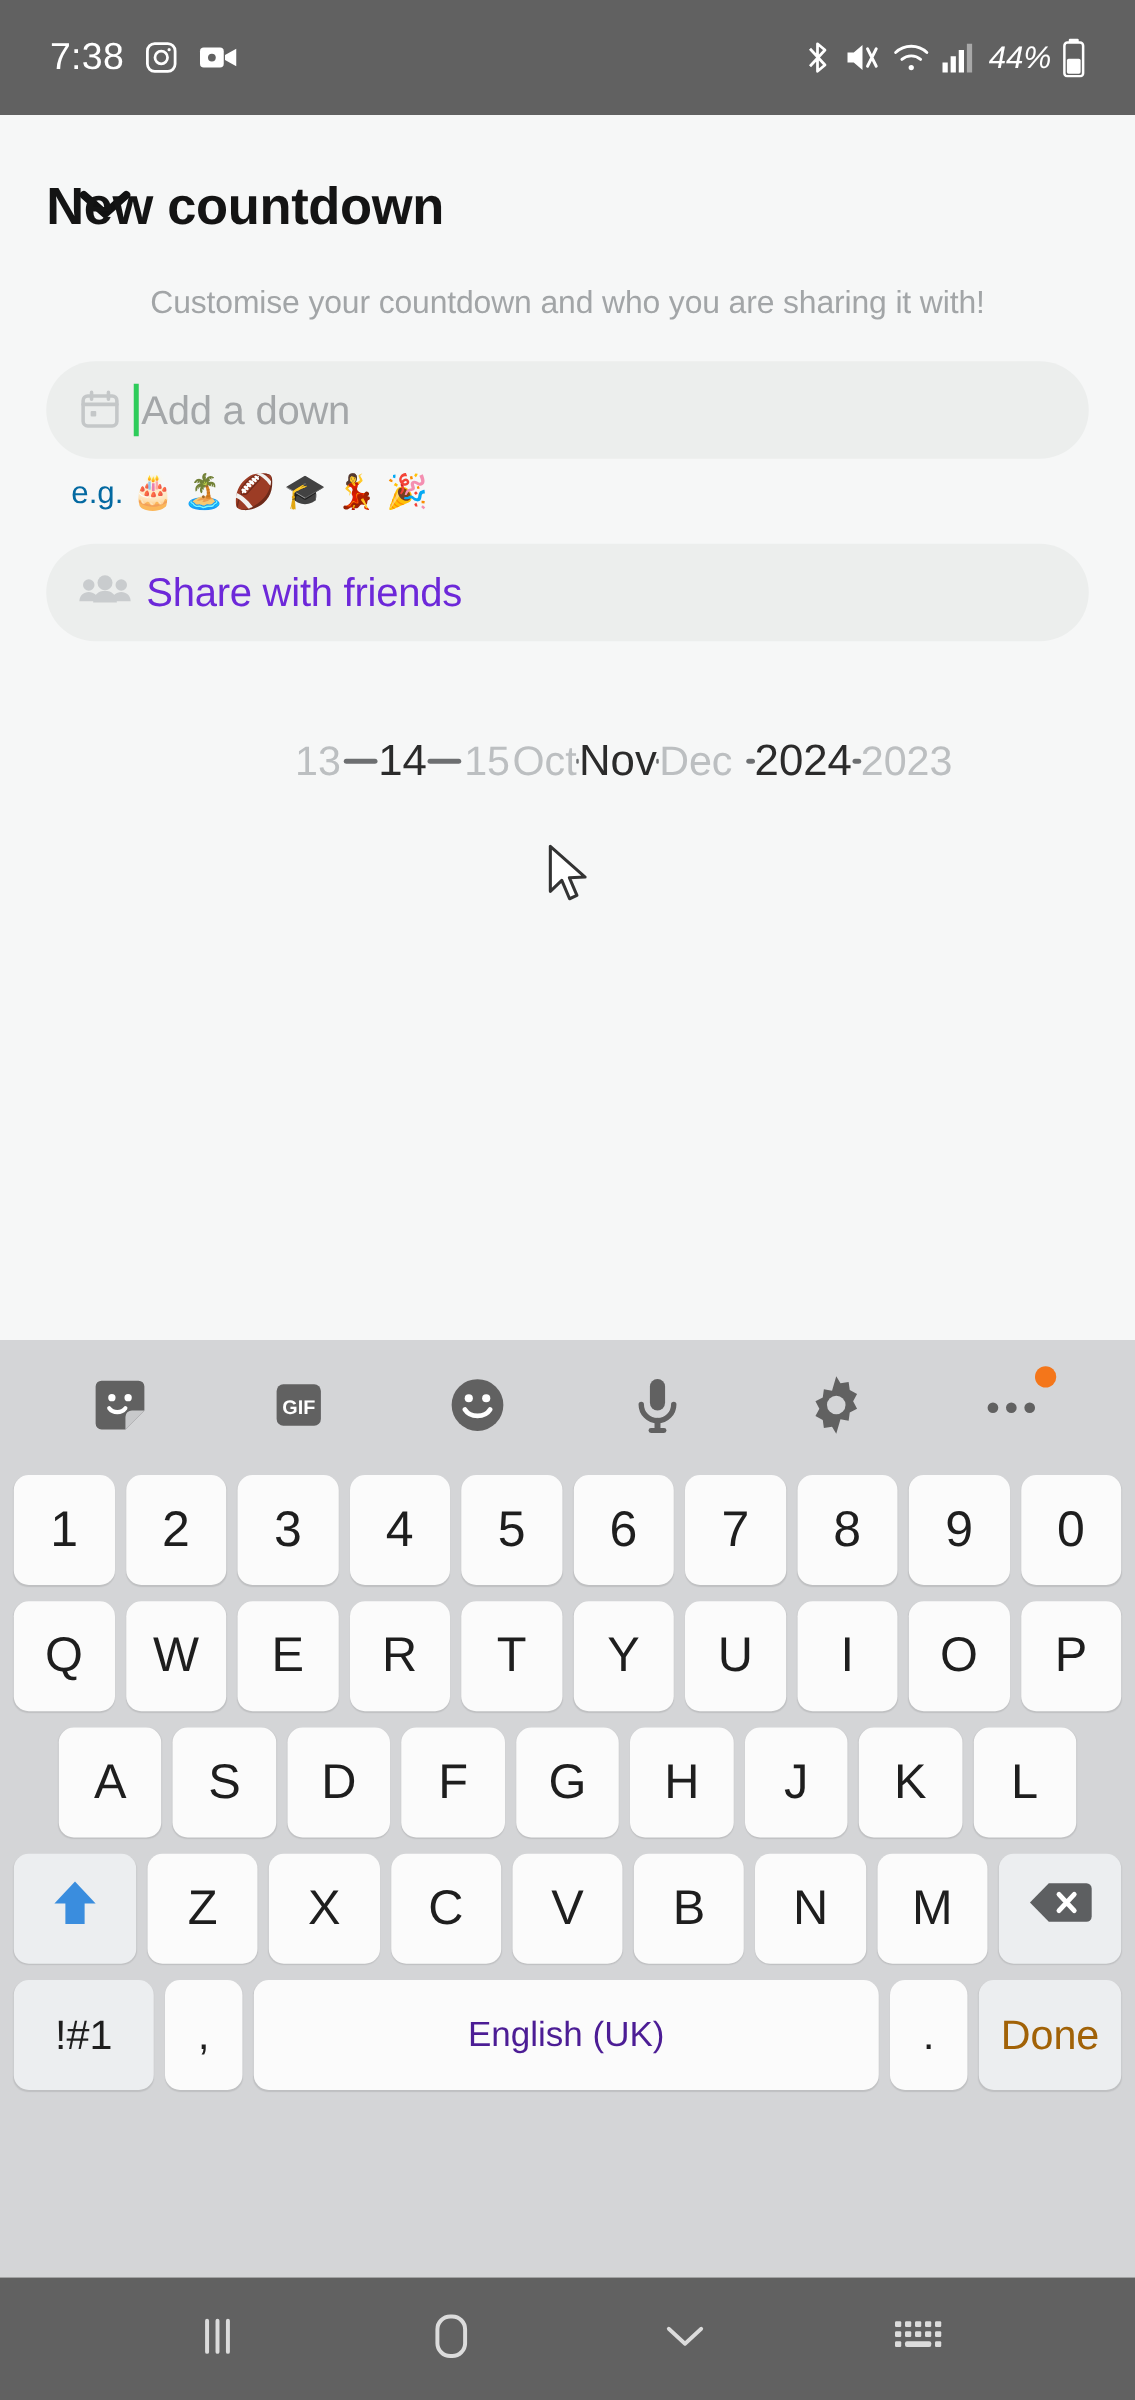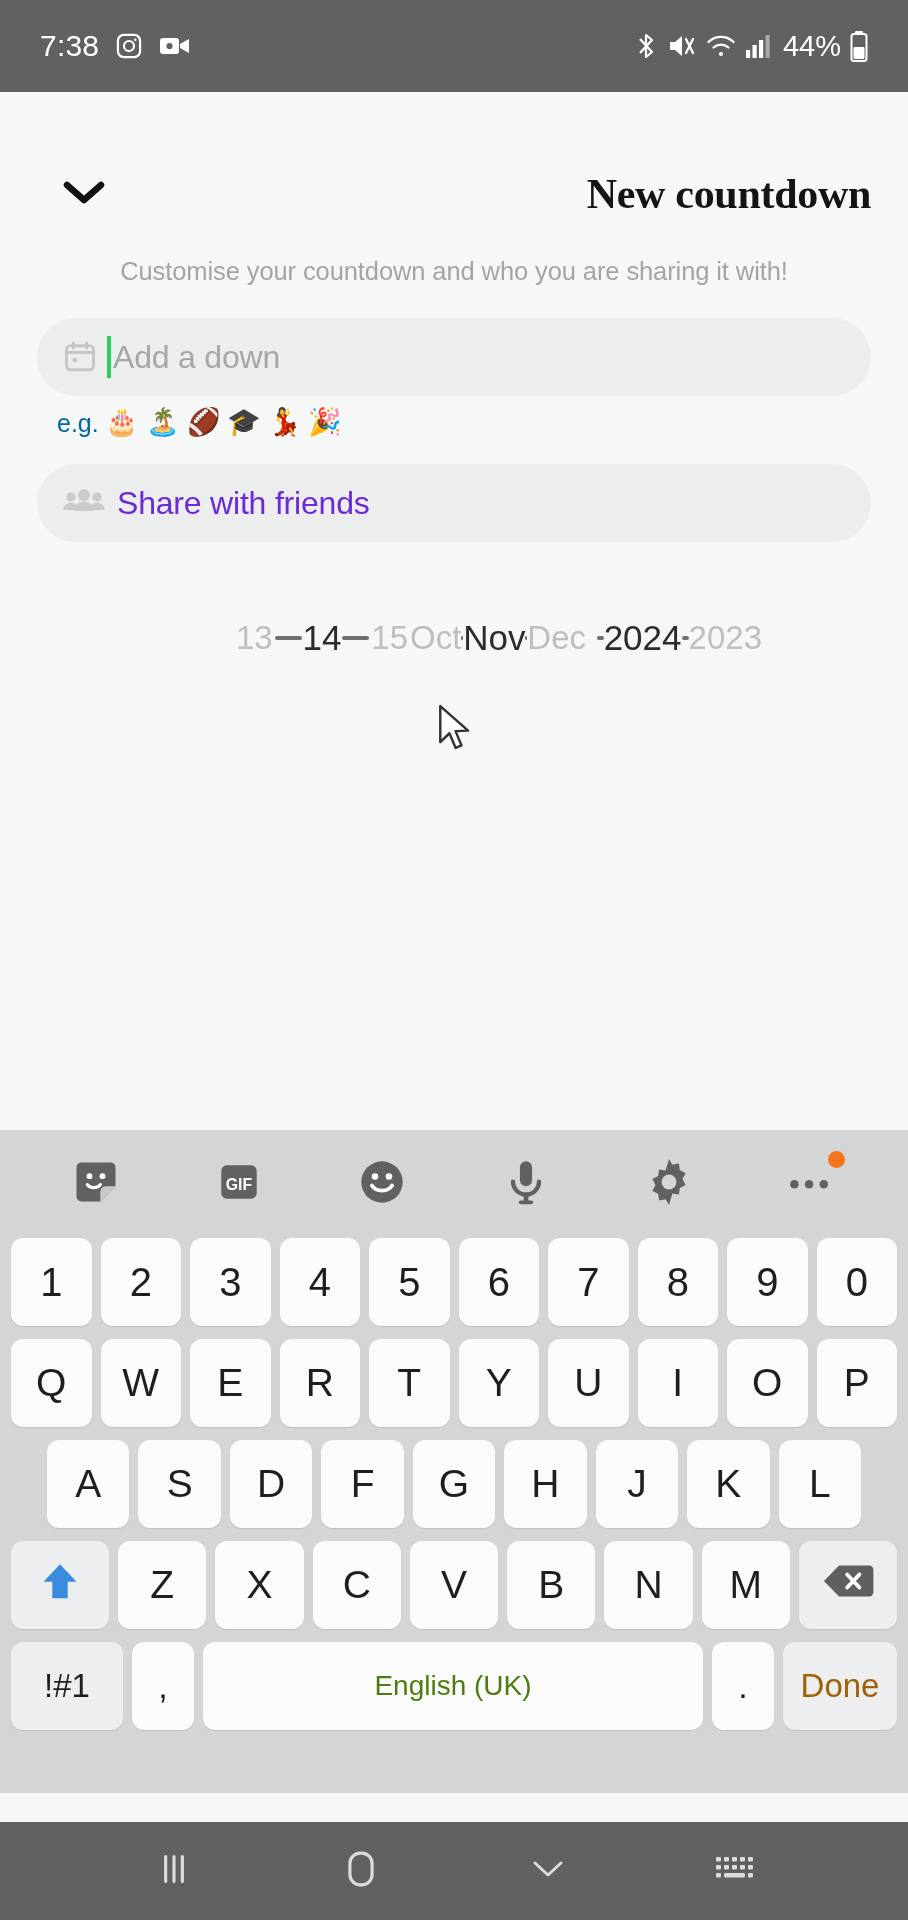--- a/index.html
+++ b/index.html
@@ -7,40 +7,39 @@
     width: 908px; height: 1920px;
     background: #f5f6f6;
     font-family: "Liberation Sans", sans-serif;
     overflow: hidden;
   }
   #phone {
     position: relative;
     width: 908px; height: 1920px;
     display: flex; flex-direction: column;
     background: #f5f6f6;
-    gap: 29px;
   }
 
   
   .statusbar {
     height: 92px;
     background: #616161;
     color: #ffffff;
     display: flex; align-items: center;
     padding: 0 40px;
     flex: 0 0 auto;
     position: relative;
   }
   .sb-left { display: flex; align-items: center; gap: 16px; }
   .sb-time { font-size: 30px; letter-spacing: 0.2px; }
   .sb-right {
     position: absolute; right: 40px; top: 0; height: 100%;
     display: flex; align-items: center; gap: 9px;
   }
-  .sb-batt { font-size: 29px; margin-left: 3px; }
+  .sb-batt { font-size: 25px; margin-left: 3px; font-style: italic; }
   .ic { display: inline-flex; align-items: center; justify-content: center; }
 
   
   .app {
     flex: 0 0 auto;
     height: 980px;
     background: #f6f7f7;
     position: relative;
     padding: 0 37px;
   }
@@ -50,24 +49,23 @@
     margin-top: 18px;
     position: relative;
   }
   .chev-btn {
     width: 54px; height: 54px;
     display: flex; align-items: center; justify-content: center;
     margin-left: 20px;
   }
   .header-title {
     position: absolute; left: 0; right: 0;
-    text-align: right;
+    text-align: left;
     font-size: 42px; font-weight: bold; color: #141414;
     letter-spacing: -0.3px;
-    font-family: Liberation Serif, serif;
   }
   .subtitle {
     text-align: center;
     font-size: 25.5px;
     color: #a2a5a7;
     margin-top: 8px;
     letter-spacing: -0.1px;
   }
   .field {
     margin-top: 32px;
@@ -178,21 +176,21 @@
     font-size: 39px; color: #1e1e1e;
     box-shadow: 0 1px 1px rgba(0,0,0,0.10);
   }
   .krow-num .key { font-size: 40px; }
   .krow-home { padding: 0 47px; }
   .key.fnkey { background: #eceef0; }
   .key.shift { flex: 0 0 98px; }
   .key.back  { flex: 0 0 98px; }
   .krow-bot .key.sym { flex: 0 0 112px; font-size: 33px; }
   .krow-bot .key.comma { flex: 0 0 62px; font-size: 34px; }
-  .krow-bot .key.space { flex: 1 1 auto; font-size: 28px; color: #4d7c0f; }
+  .krow-bot .key.space { flex: 1 1 auto; font-size: 28px; color: #4c1d95; }
   .krow-bot .key.period { flex: 0 0 62px; font-size: 34px; }
   .krow-bot .key.done { flex: 0 0 114px; font-size: 33px; color: #a16207; }
 
   
   .navbar {
     flex: 0 0 auto;
     height: 98px;
     background: #616161;
     display: flex; align-items: center;
     justify-content: space-around;

